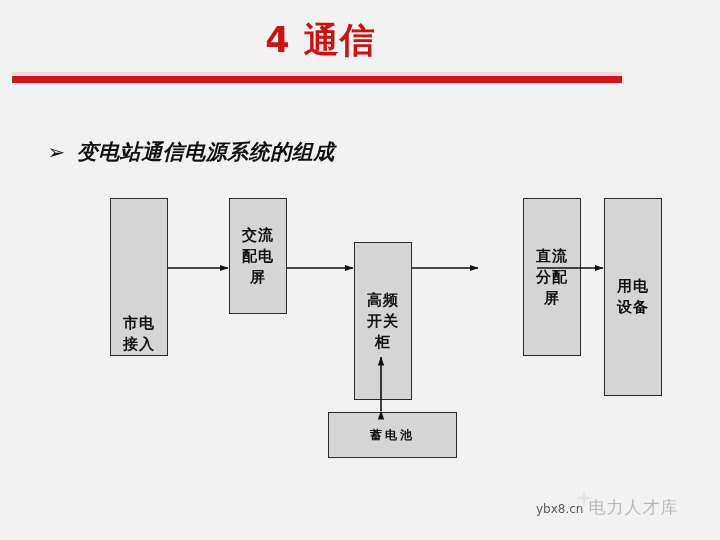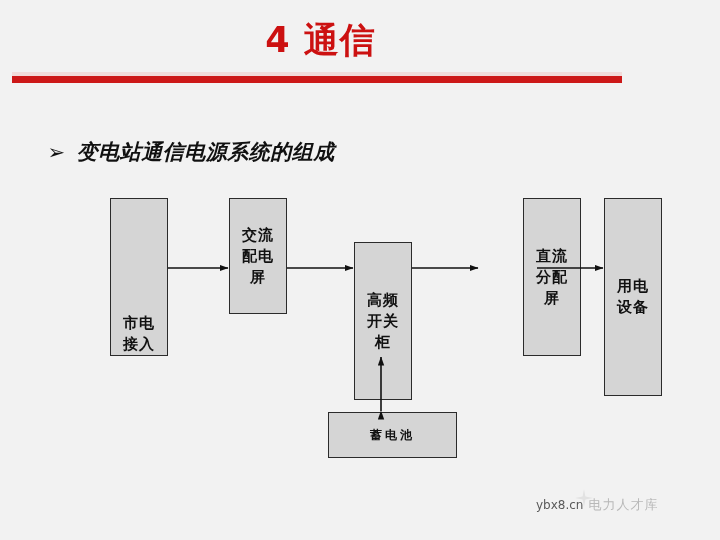--- a/index.html
+++ b/index.html
@@ -123,21 +123,21 @@
     align-items: baseline;
     gap: 5px;
     white-space: nowrap;
   }
   .wm-domain {
     font-size: 12px;
     color: #5a5a5a;
     font-family: "DejaVu Sans", "Liberation Sans", sans-serif;
   }
   .wm-cn {
-    font-size: 13px;
+    font-size: 17px;
     color: #b8b8b8;
     letter-spacing: 1px;
   }
   .wm-sparkle {
     position: absolute;
     left: 572px;
     top: 487px;
     width: 24px;
     height: 24px;
     opacity: .45;

